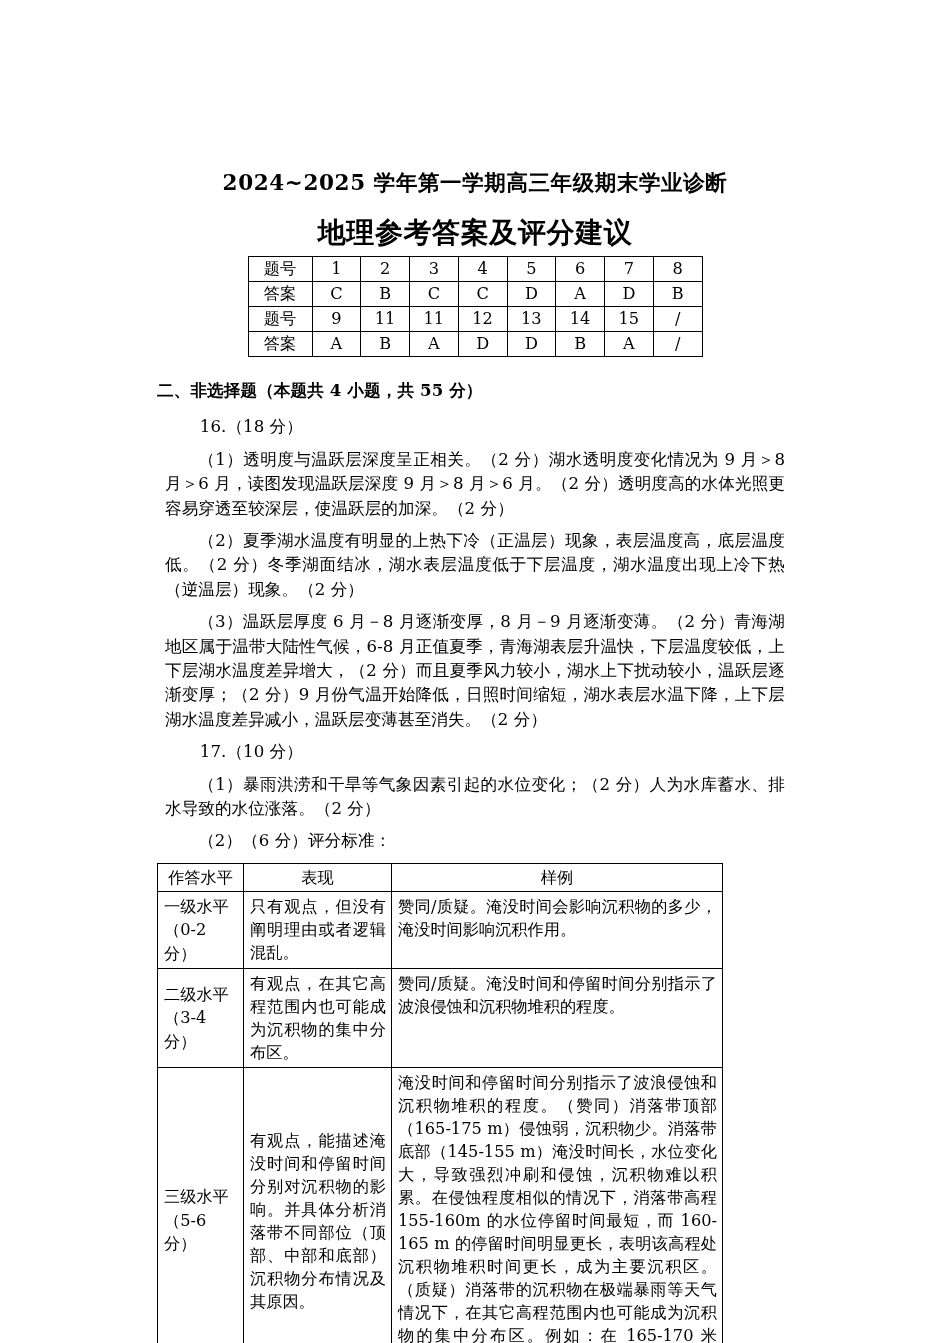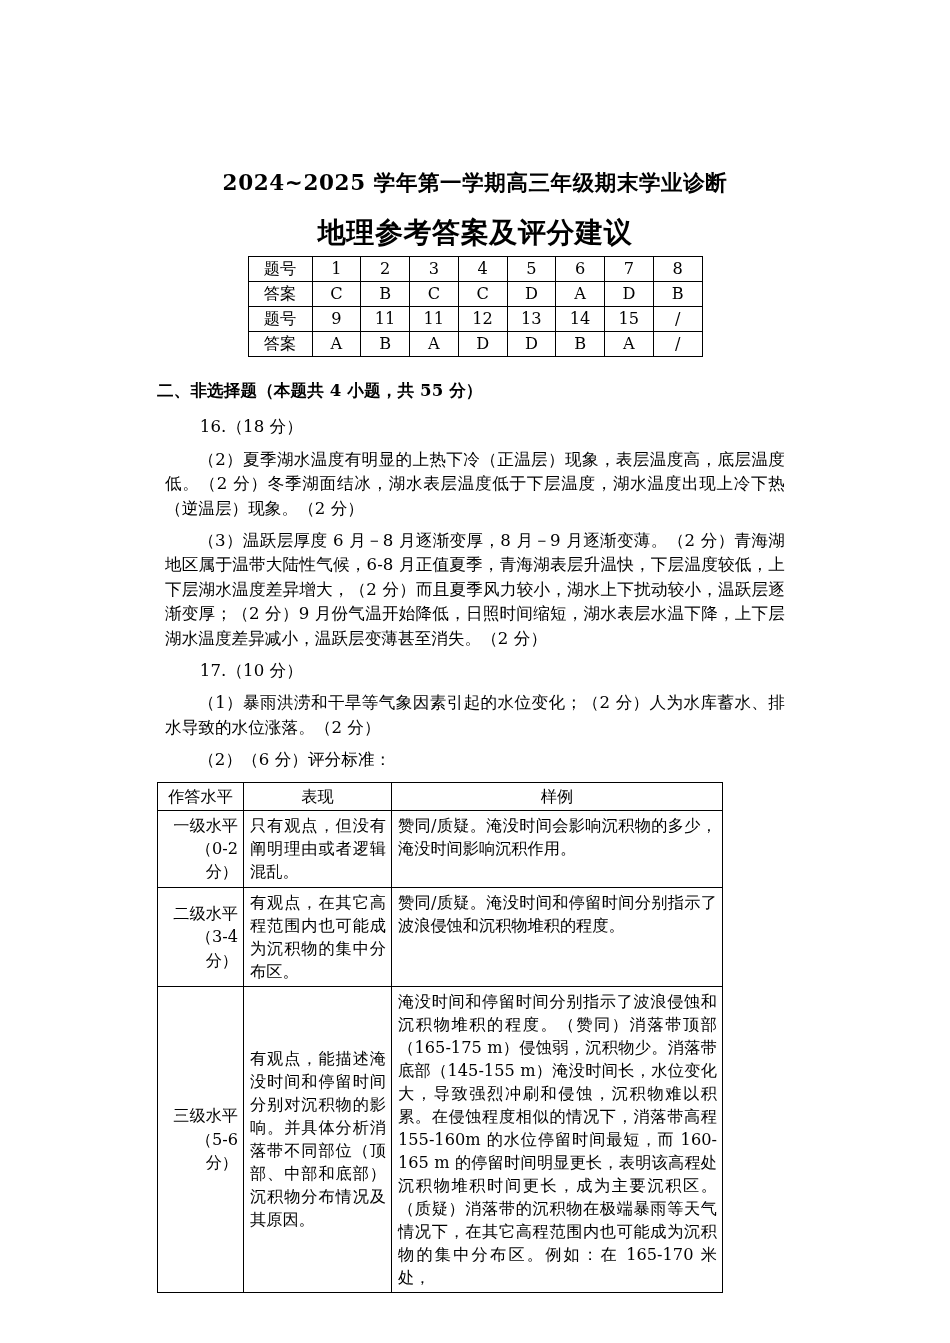--- a/index.html
+++ b/index.html
@@ -108,21 +108,21 @@
     line-height: 1.42;
     padding: 3px 5px 3px 6px;
     vertical-align: middle;
     text-align: left;
   }
   table.rubric th {
     text-align: center;
     padding: 2px 4px;
   }
   table.rubric td.level {
-    text-align: right;
+    text-align: left;
     vertical-align: middle;
     line-height: 1.45;
   }
   table.rubric td.perf {
     vertical-align: middle;
     text-align: justify;
     text-justify: inter-ideograph;
   }
   table.rubric td.example {
     vertical-align: top;
@@ -189,20 +189,21 @@
             <td>A</td>
             <td>/</td>
           </tr>
         </tbody>
       </table>
     </div>
 
     <div class="section-head">二、非选择题（本题共 4 小题，共 55 分）</div>
 
     <p class="body indent1" style="padding-top:5px;">16.（18 分）</p>
+    <p class="body indent2">（1）透明度与温跃层深度呈正相关。（2 分）湖水透明度变化情况为 9 月＞8 月＞6 月，读图发现温跃层深度 9 月＞8 月＞6 月。（2 分）透明度高的水体光照更容易穿透至较深层，使温跃层的加深。（2 分）</p>
     <p class="body indent2">（2）夏季湖水温度有明显的上热下冷（正温层）现象，表层温度高，底层温度低。（2 分）冬季湖面结冰，湖水表层温度低于下层温度，湖水温度出现上冷下热（逆温层）现象。（2 分）</p>
     <p class="body indent2">（3）温跃层厚度 6 月－8 月逐渐变厚，8 月－9 月逐渐变薄。（2 分）青海湖地区属于温带大陆性气候，6-8 月正值夏季，青海湖表层升温快，下层温度较低，上下层湖水温度差异增大，（2 分）而且夏季风力较小，湖水上下扰动较小，温跃层逐渐变厚；（2 分）9 月份气温开始降低，日照时间缩短，湖水表层水温下降，上下层湖水温度差异减小，温跃层变薄甚至消失。（2 分）</p>
 
     <p class="body indent1">17.（10 分）</p>
     <p class="body indent2">（1）暴雨洪涝和干旱等气象因素引起的水位变化；（2 分）人为水库蓄水、排水导致的水位涨落。（2 分）</p>
     <p class="body indent2">（2）（6 分）评分标准：</p>
 
     <table class="rubric">
       <colgroup>
         <col class="col-level">

